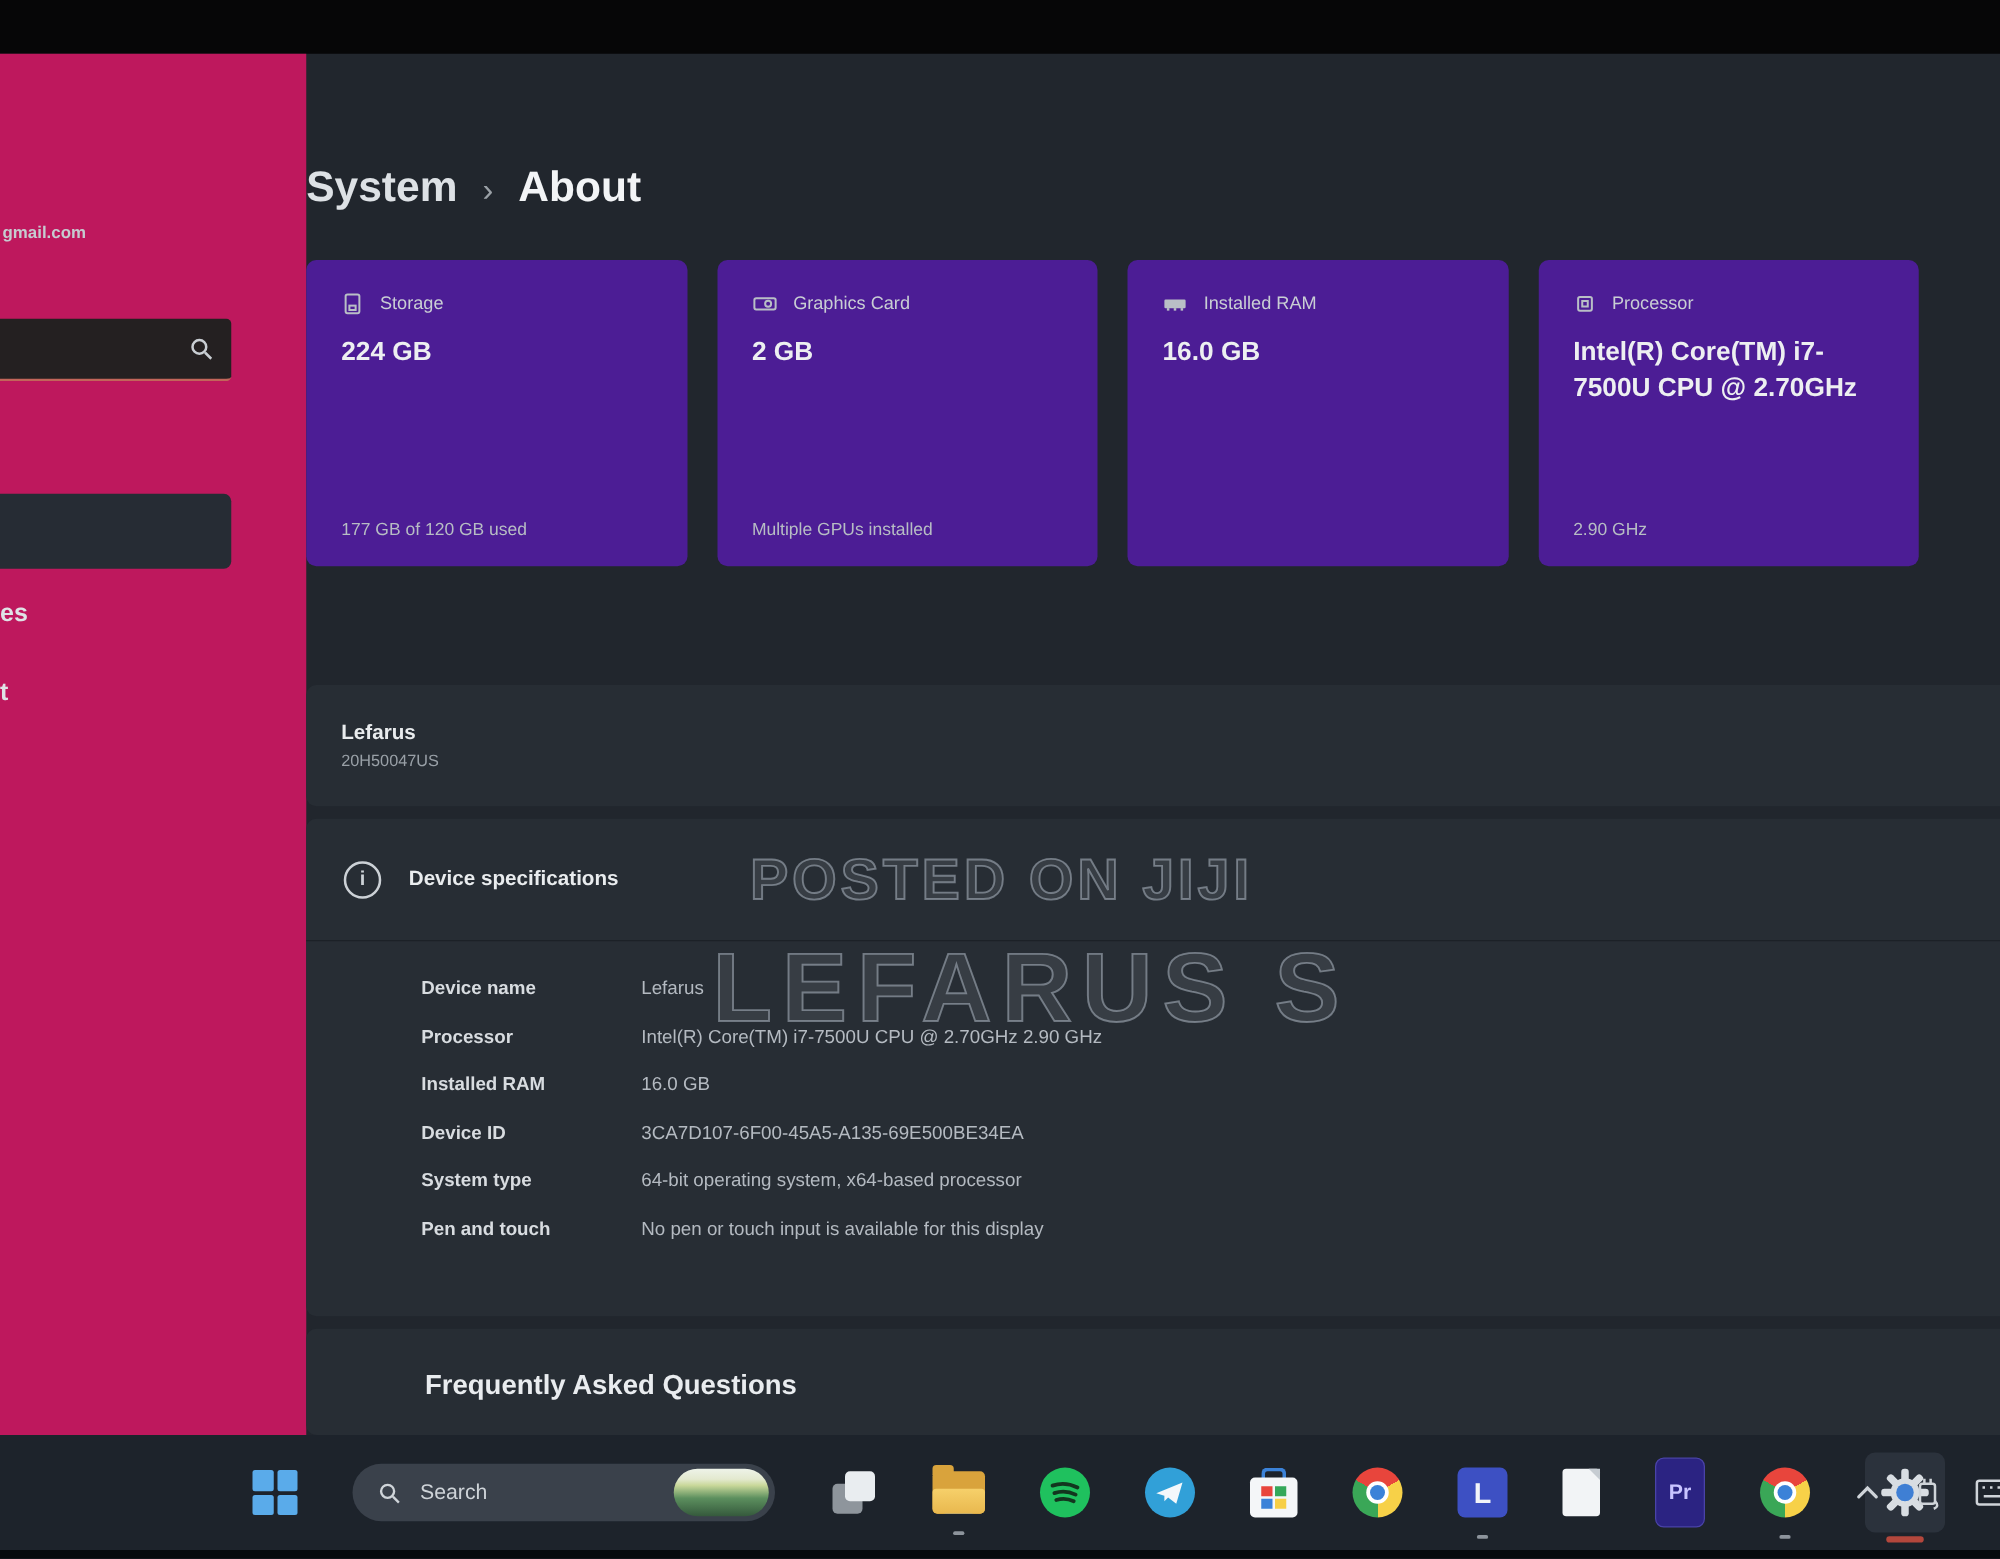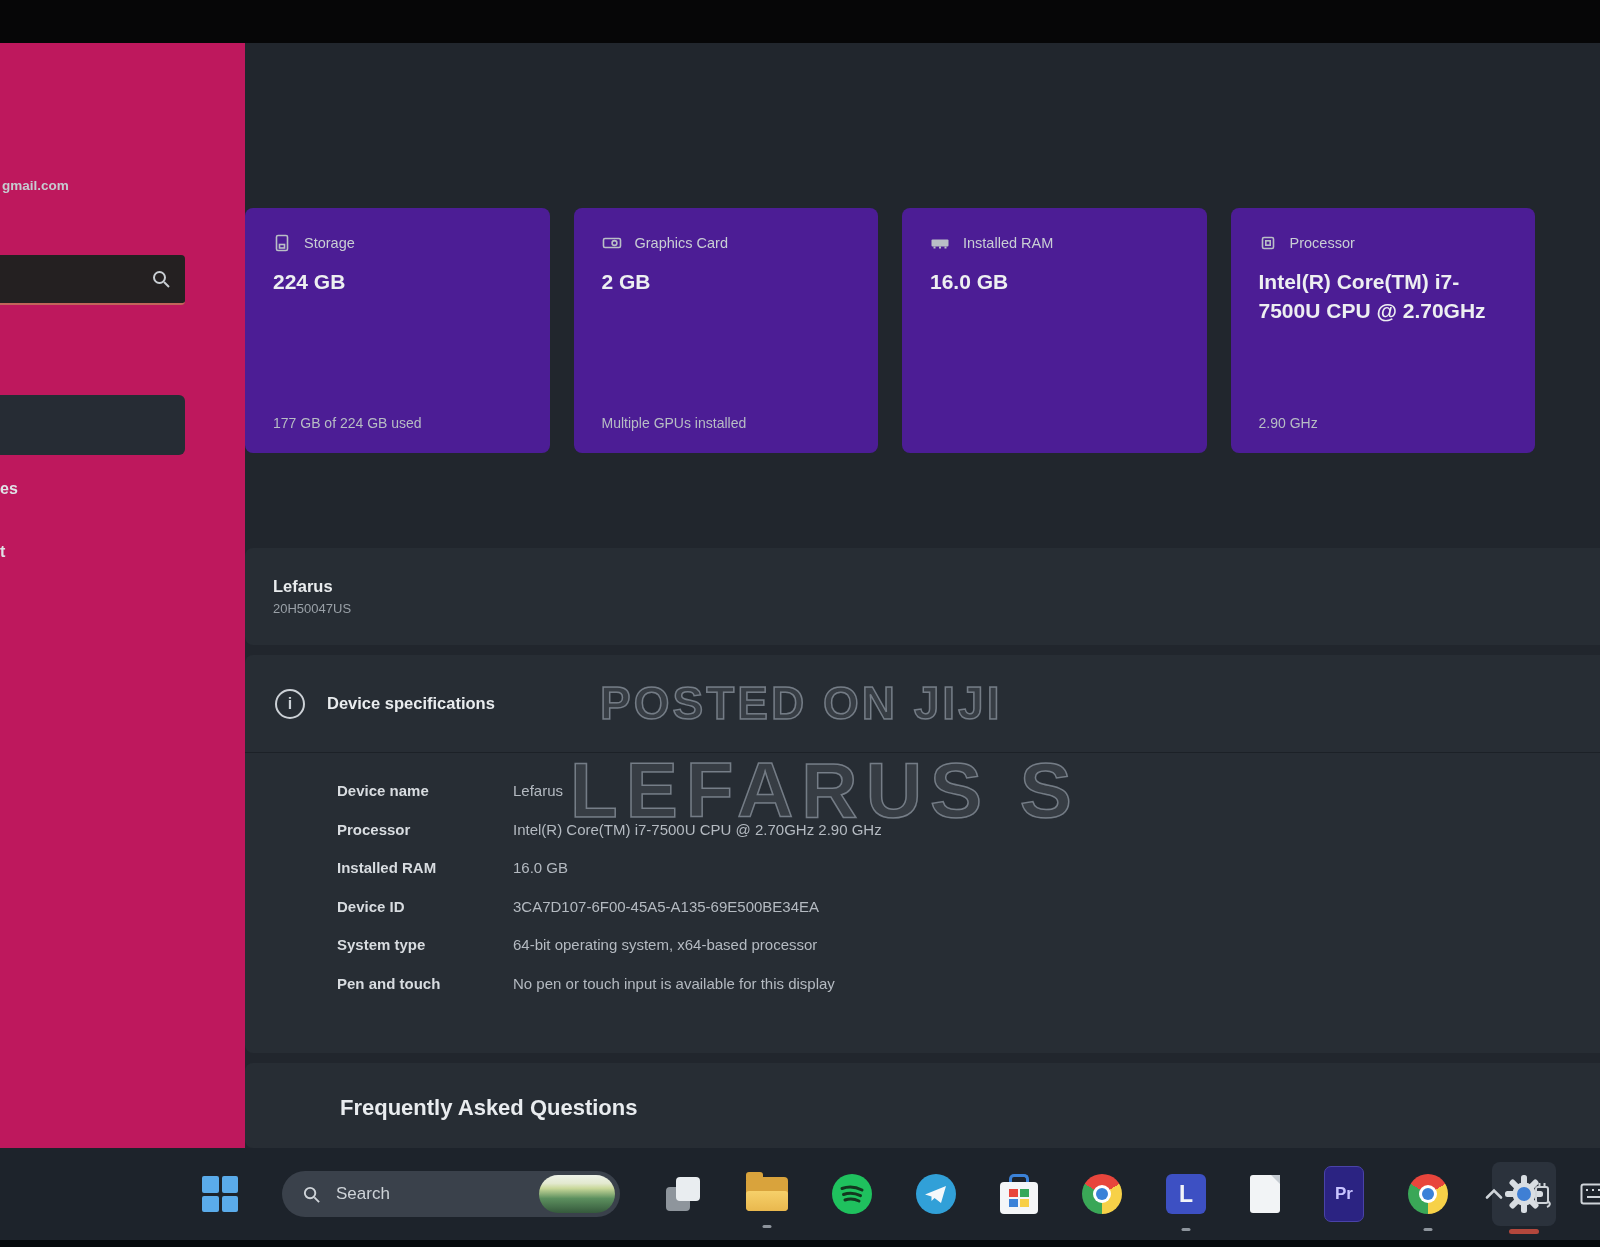--- a/index.html
+++ b/index.html
@@ -14,21 +14,21 @@
   .topbar { position:absolute; left:0; top:0; width:1600px; height:43px; background:#060607; }
   
   .sidebar { position:absolute; left:0; top:43px; width:245px; height:1105px; background:#be185d; }
   .sb-email { position:absolute; left:2px; top:135px; font-size:13.5px; font-weight:600; color:#c6cbd0; }
   .sb-search { position:absolute; left:-18px; top:212px; width:203px; height:50px;
     background:#242021; border-radius:4px; border-bottom:2px solid #c2655a; }
   .sb-search input { position:absolute; inset:0 40px 2px 14px; background:transparent; border:none; outline:none;
     color:#dfe3e6; font-size:14px; font-family:"Liberation Sans", sans-serif; }
   .sb-search .mag { position:absolute; right:14px; top:14px; width:20px; height:20px; color:#c9ced3; }
   .sb-selected { position:absolute; left:-18px; top:352px; width:203px; height:60px; background:#262c34; border-radius:6px; }
-  .sb-item { position:absolute; left:0; font-size:16px; font-weight:600; color:#dfe3e6; }
+  .sb-item { position:absolute; left:0; font-size:20px; font-weight:600; color:#dfe3e6; }
   .sb-item.i0 { top:437px; }
   .sb-item.i1 { top:500px; }
   
   .content { position:absolute; left:245px; top:43px; width:1355px; height:1105px; }
   .breadcrumb { position:absolute; left:0; top:88px; display:flex; align-items:center; gap:20px; }
   .bc-parent { font-size:34px; font-weight:600; color:#dde1e5; }
   .bc-sep { font-size:26px; color:#9aa0a6; padding-top:4px; }
   .bc-current { font-size:34px; font-weight:700; color:#f2f4f6; }
   .cards { position:absolute; left:0; top:165px; width:1290px; height:245px; display:flex; gap:24px; }
   .card { flex:1; position:relative; background:#4c1d95; border-radius:8px; padding:26px 28px; }
@@ -132,32 +132,37 @@
         <line x1="13" y1="13" x2="18" y2="18"></line>
     </svg>
   </div>
   <div class="sb-selected"></div>
   <div class="sb-item i0">es</div>
   <div class="sb-item i1">t</div>
 </div>
 
 <div class="content">
 
+  <div class="breadcrumb">
+    <span class="bc-parent">System</span>
+    <span class="bc-sep">›</span>
+    <span class="bc-current">About</span>
+  </div>
 
   <div class="cards">
     <div class="card">
       <div class="card-head">
         <svg width="18" height="18" viewBox="0 0 18 18" fill="none" stroke="currentColor" stroke-width="1.6">
           <rect x="3.5" y="1.5" width="11" height="15" rx="1.5"></rect>
             <rect x="6.5" y="10.5" width="5" height="3.5"></rect>
         </svg>
         <span class="card-label">Storage</span>
       </div>
       <div class="card-value">224 GB</div>
-      <div class="card-caption">177 GB of 224 GB used</div>
+      <div class="card-caption">177 GB of 120 GB used</div>
     </div>
     <div class="card">
       <div class="card-head">
         <svg width="20" height="18" viewBox="0 0 20 18" fill="none" stroke="currentColor" stroke-width="1.6">
           <rect x="1.5" y="4.5" width="17" height="9" rx="1.5"></rect>
             <circle cx="12.5" cy="9" r="2.4"></circle>
         </svg>
         <span class="card-label">Graphics Card</span>
       </div>
       <div class="card-value">2 GB</div>

